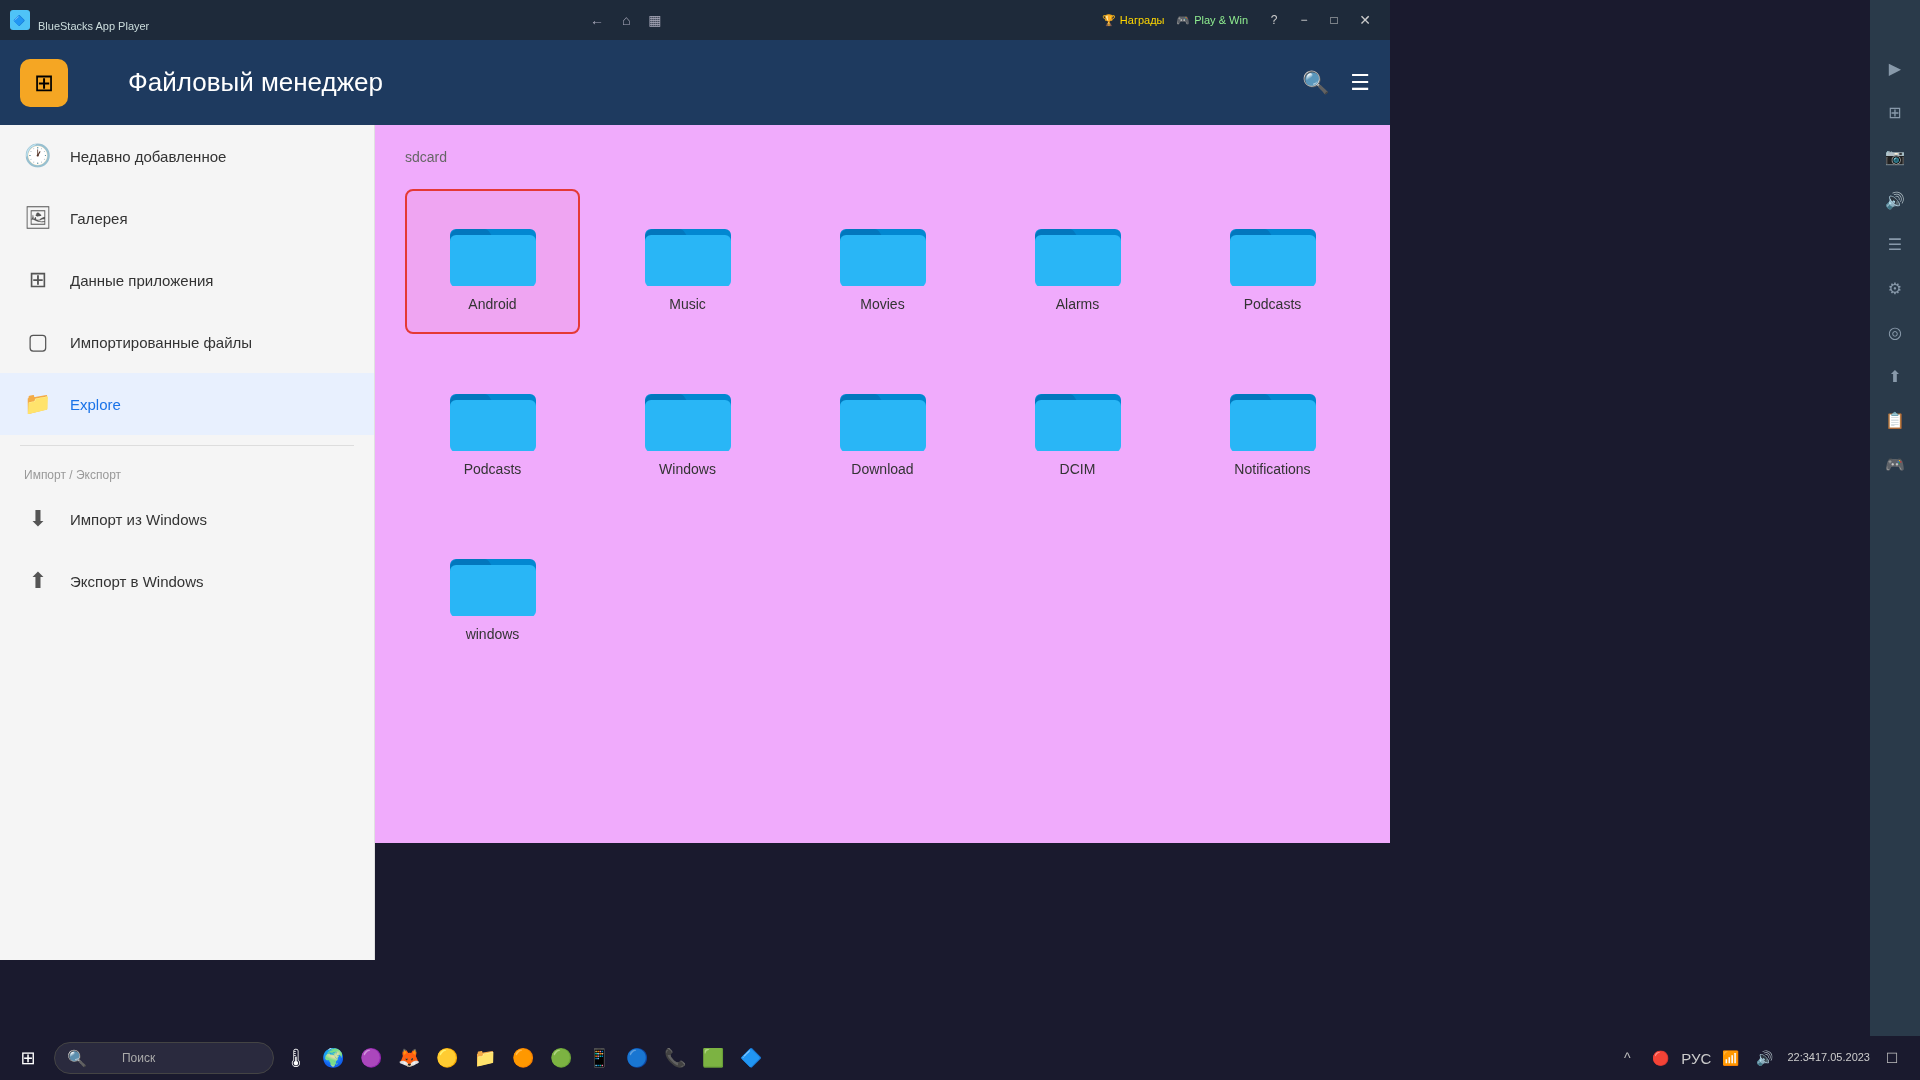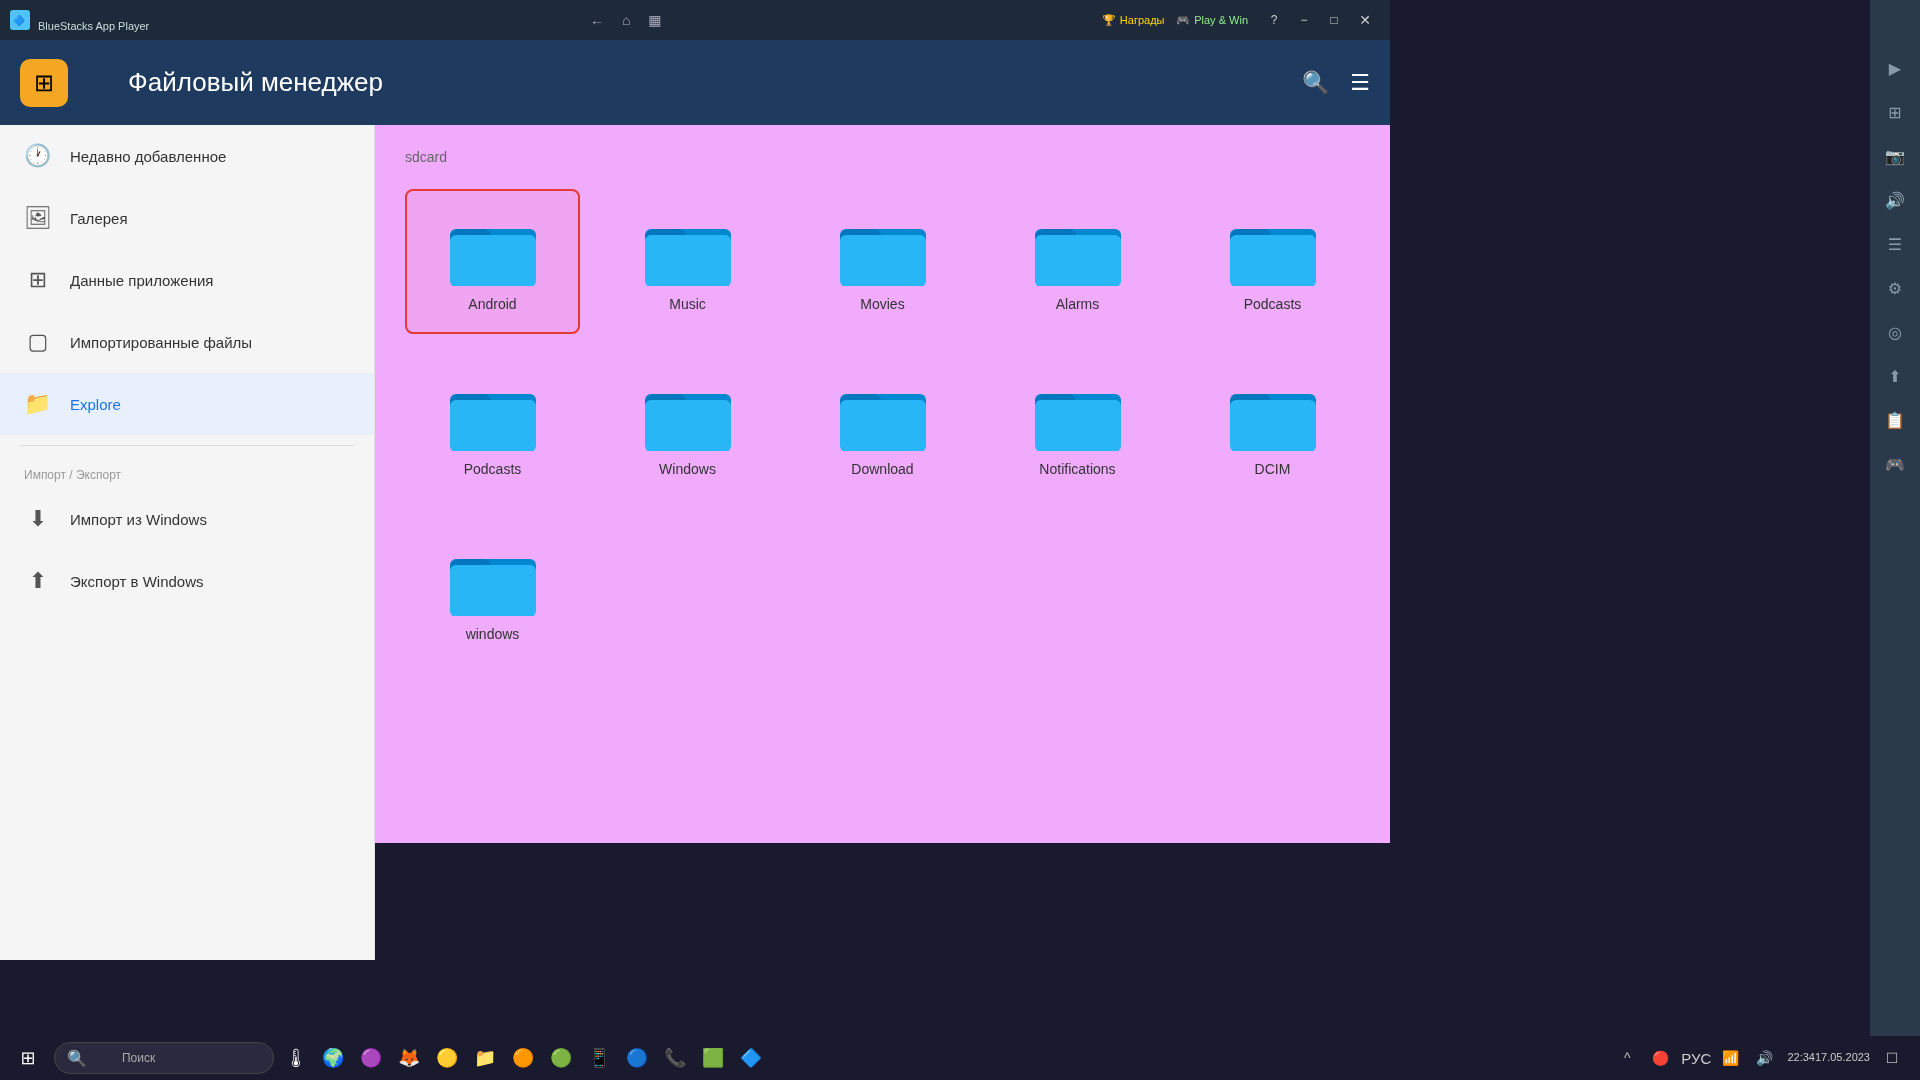--- a/index.html
+++ b/index.html
@@ -299,31 +299,31 @@
       <span class="folder-name">Download</span>
     </div>
       <div class="folder-item">
       <div class="folder-icon">
         <svg viewBox="0 0 90 75" xmlns="http://www.w3.org/2000/svg">
           <rect x="2" y="18" width="86" height="52" rx="6" ry="6" fill="#0288d1"></rect>
           <path d="M2 28 Q2 18 12 18 L36 18 Q40 18 42 22 L46 28 Z" fill="#0277bd"></path>
           <rect x="2" y="24" width="86" height="52" rx="6" ry="6" fill="#29b6f6"></rect>
         </svg>
       </div>
+      <span class="folder-name">DCIM</span>
+    </div>
+      <div class="folder-item">
+      <div class="folder-icon">
+        <svg viewBox="0 0 90 75" xmlns="http://www.w3.org/2000/svg">
+          <rect x="2" y="18" width="86" height="52" rx="6" ry="6" fill="#0288d1"></rect>
+          <path d="M2 28 Q2 18 12 18 L36 18 Q40 18 42 22 L46 28 Z" fill="#0277bd"></path>
+          <rect x="2" y="24" width="86" height="52" rx="6" ry="6" fill="#29b6f6"></rect>
+        </svg>
+      </div>
       <span class="folder-name">Notifications</span>
-    </div>
-      <div class="folder-item">
-      <div class="folder-icon">
-        <svg viewBox="0 0 90 75" xmlns="http://www.w3.org/2000/svg">
-          <rect x="2" y="18" width="86" height="52" rx="6" ry="6" fill="#0288d1"></rect>
-          <path d="M2 28 Q2 18 12 18 L36 18 Q40 18 42 22 L46 28 Z" fill="#0277bd"></path>
-          <rect x="2" y="24" width="86" height="52" rx="6" ry="6" fill="#29b6f6"></rect>
-        </svg>
-      </div>
-      <span class="folder-name">DCIM</span>
     </div>
       <div class="folder-item">
       <div class="folder-icon">
         <svg viewBox="0 0 90 75" xmlns="http://www.w3.org/2000/svg">
           <rect x="2" y="18" width="86" height="52" rx="6" ry="6" fill="#0288d1"></rect>
           <path d="M2 28 Q2 18 12 18 L36 18 Q40 18 42 22 L46 28 Z" fill="#0277bd"></path>
           <rect x="2" y="24" width="86" height="52" rx="6" ry="6" fill="#29b6f6"></rect>
         </svg>
       </div>
       <span class="folder-name">windows</span>

